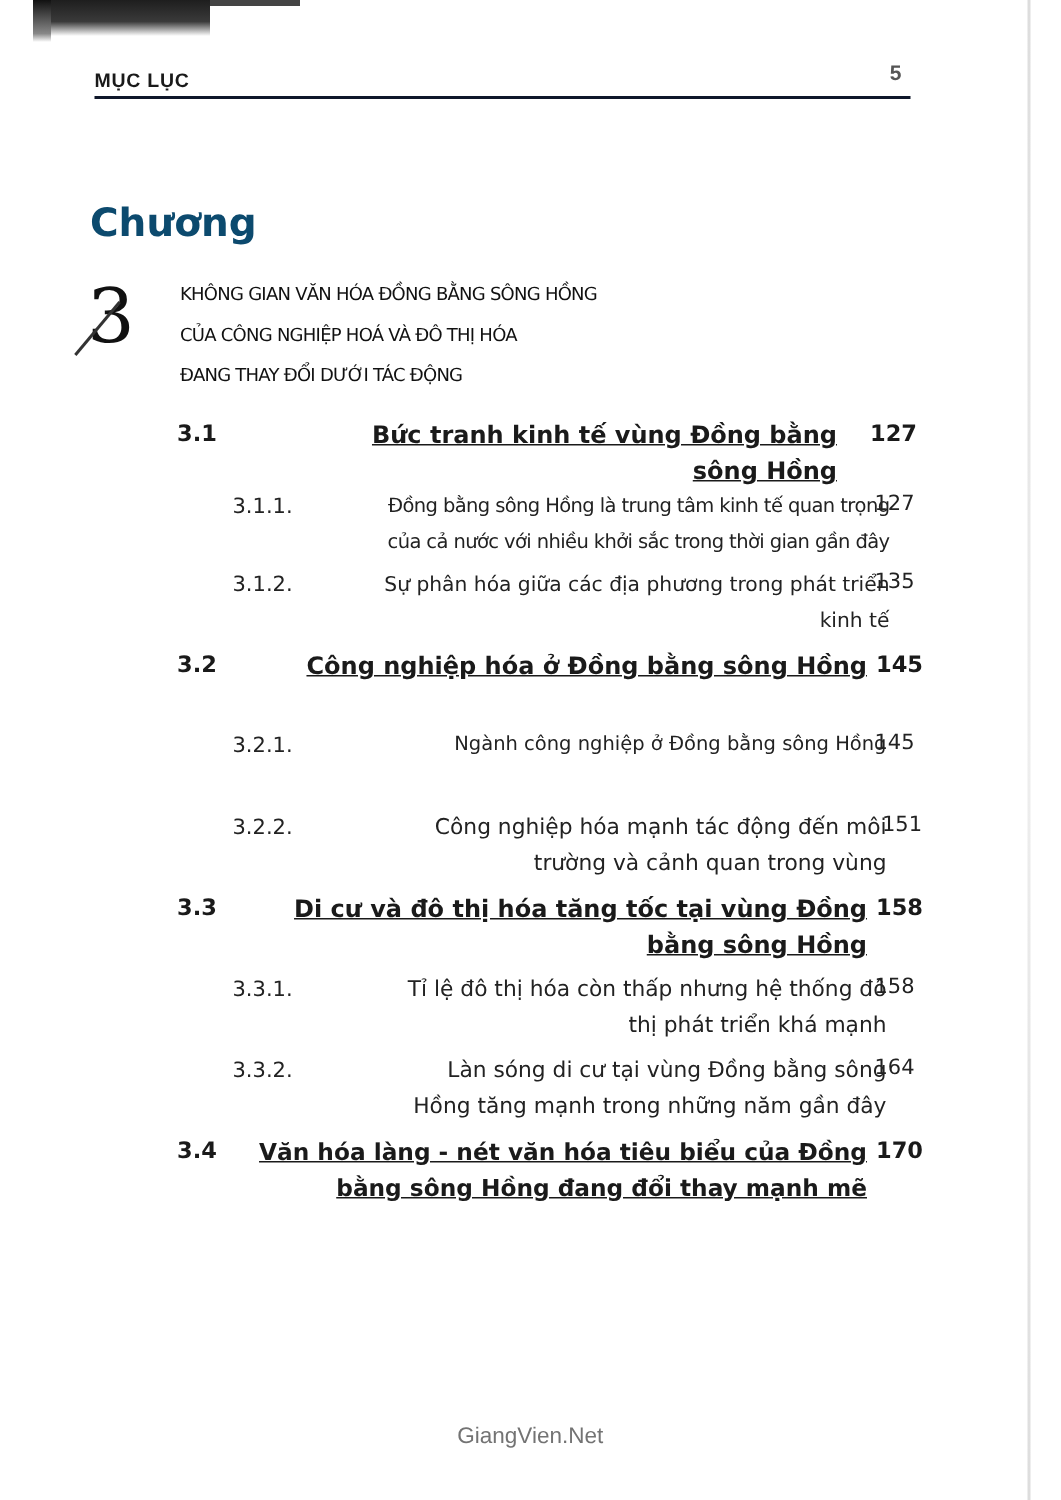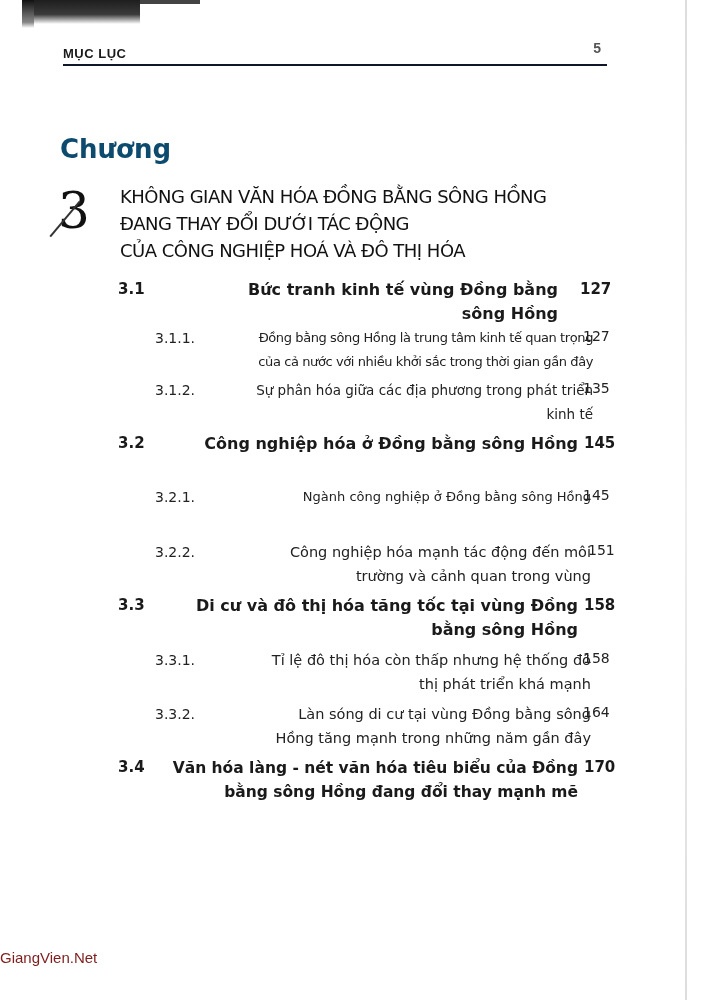--- a/index.html
+++ b/index.html
@@ -44,57 +44,57 @@
   .chapter-num {
     position: absolute; left: 58px; top: 186px;
     font-family: "DejaVu Serif", serif; font-size: 50px; line-height: 50px; color: #111;
   }
   .chapter-slash {
     position: absolute; left: 64px; top: 196px; width: 2px; height: 46px;
     background: #333; transform: rotate(40deg); transform-origin: center;
   }
   .chapter-title {
     position: absolute; left: 120px; top: 183px; width: 540px;
-    font-family: "DejaVu Sans", sans-serif; font-size: 18px; line-height: 27px;
+    font-family: "DejaVu Sans", sans-serif; font-size: 12px; line-height: 27px;
     color: #111; letter-spacing: -0.5px;
   }
   .chapter-title div { white-space: nowrap; }
   .toc { position: absolute; left: 0; top: 0; }
   .entry { position: absolute; }
   .entry .num, .entry .text, .entry .page { position: absolute; text-align: right; }
   .sec .num { font-weight: bold; font-size: 15px; left: 0; }
-  .sec .text { font-weight: bold; font-size: 16px; line-height: 24px; }
+  .sec .text { font-weight: bold; font-size: 16px; line-height: 24px; text-decoration: underline; }
   .sec .page { font-weight: bold; font-size: 15px; }
   .sub .num, .sub .text { font-size: 14px; line-height: 24px; color: #222; }
   .sub .page { font-size: 14px; color: #222; }
   .watermark {
-    position: absolute; left: 0; width: 707px; top: 949px; 
-    font-family: "Liberation Sans", sans-serif; font-size: 15px; color: #7f1d1d;
+    position: absolute; left: 0; width: 707px; top: 949px; text-align: center;
+    font-family: "Liberation Sans", sans-serif; font-size: 15px; color: #737373;
   }
 </style>
 </head>
 <body>
 
 <div class="scan-top-dark"></div>
 <div class="scan-top-dark2"></div>
 <div class="scan-top-bar"></div>
 <div class="scan-right-edge"></div>
 
 <div class="running-head">
   <span class="title">MỤC LỤC</span>
   <span class="pageno">5</span>
 </div>
 
 <div class="chapter-label">Chương</div>
 <div class="chapter-num">3</div>
 <div class="chapter-slash"></div>
 <div class="chapter-title">
   <div>KHÔNG GIAN VĂN HÓA ĐỒNG BẰNG SÔNG HỒNG</div>
+  <div>CỦA CÔNG NGHIỆP HOÁ VÀ ĐÔ THỊ HÓA</div>
   <div>ĐANG THAY ĐỔI DƯỚI TÁC ĐỘNG</div>
-  <div>CỦA CÔNG NGHIỆP HOÁ VÀ ĐÔ THỊ HÓA</div>
 </div>
 
 <div class="toc">
 
   <div class="entry sec" style="left:118px; top:278px;">
     <span class="num" style="top:2px;">3.1</span>
     <span class="text" style="left:40px; top:0; width:400px;">
       <span>Bức tranh kinh tế vùng Đồng bằng</span><br><span>sông Hồng</span>
     </span>
     <span class="page" style="left:462px; top:2px;">127</span>

